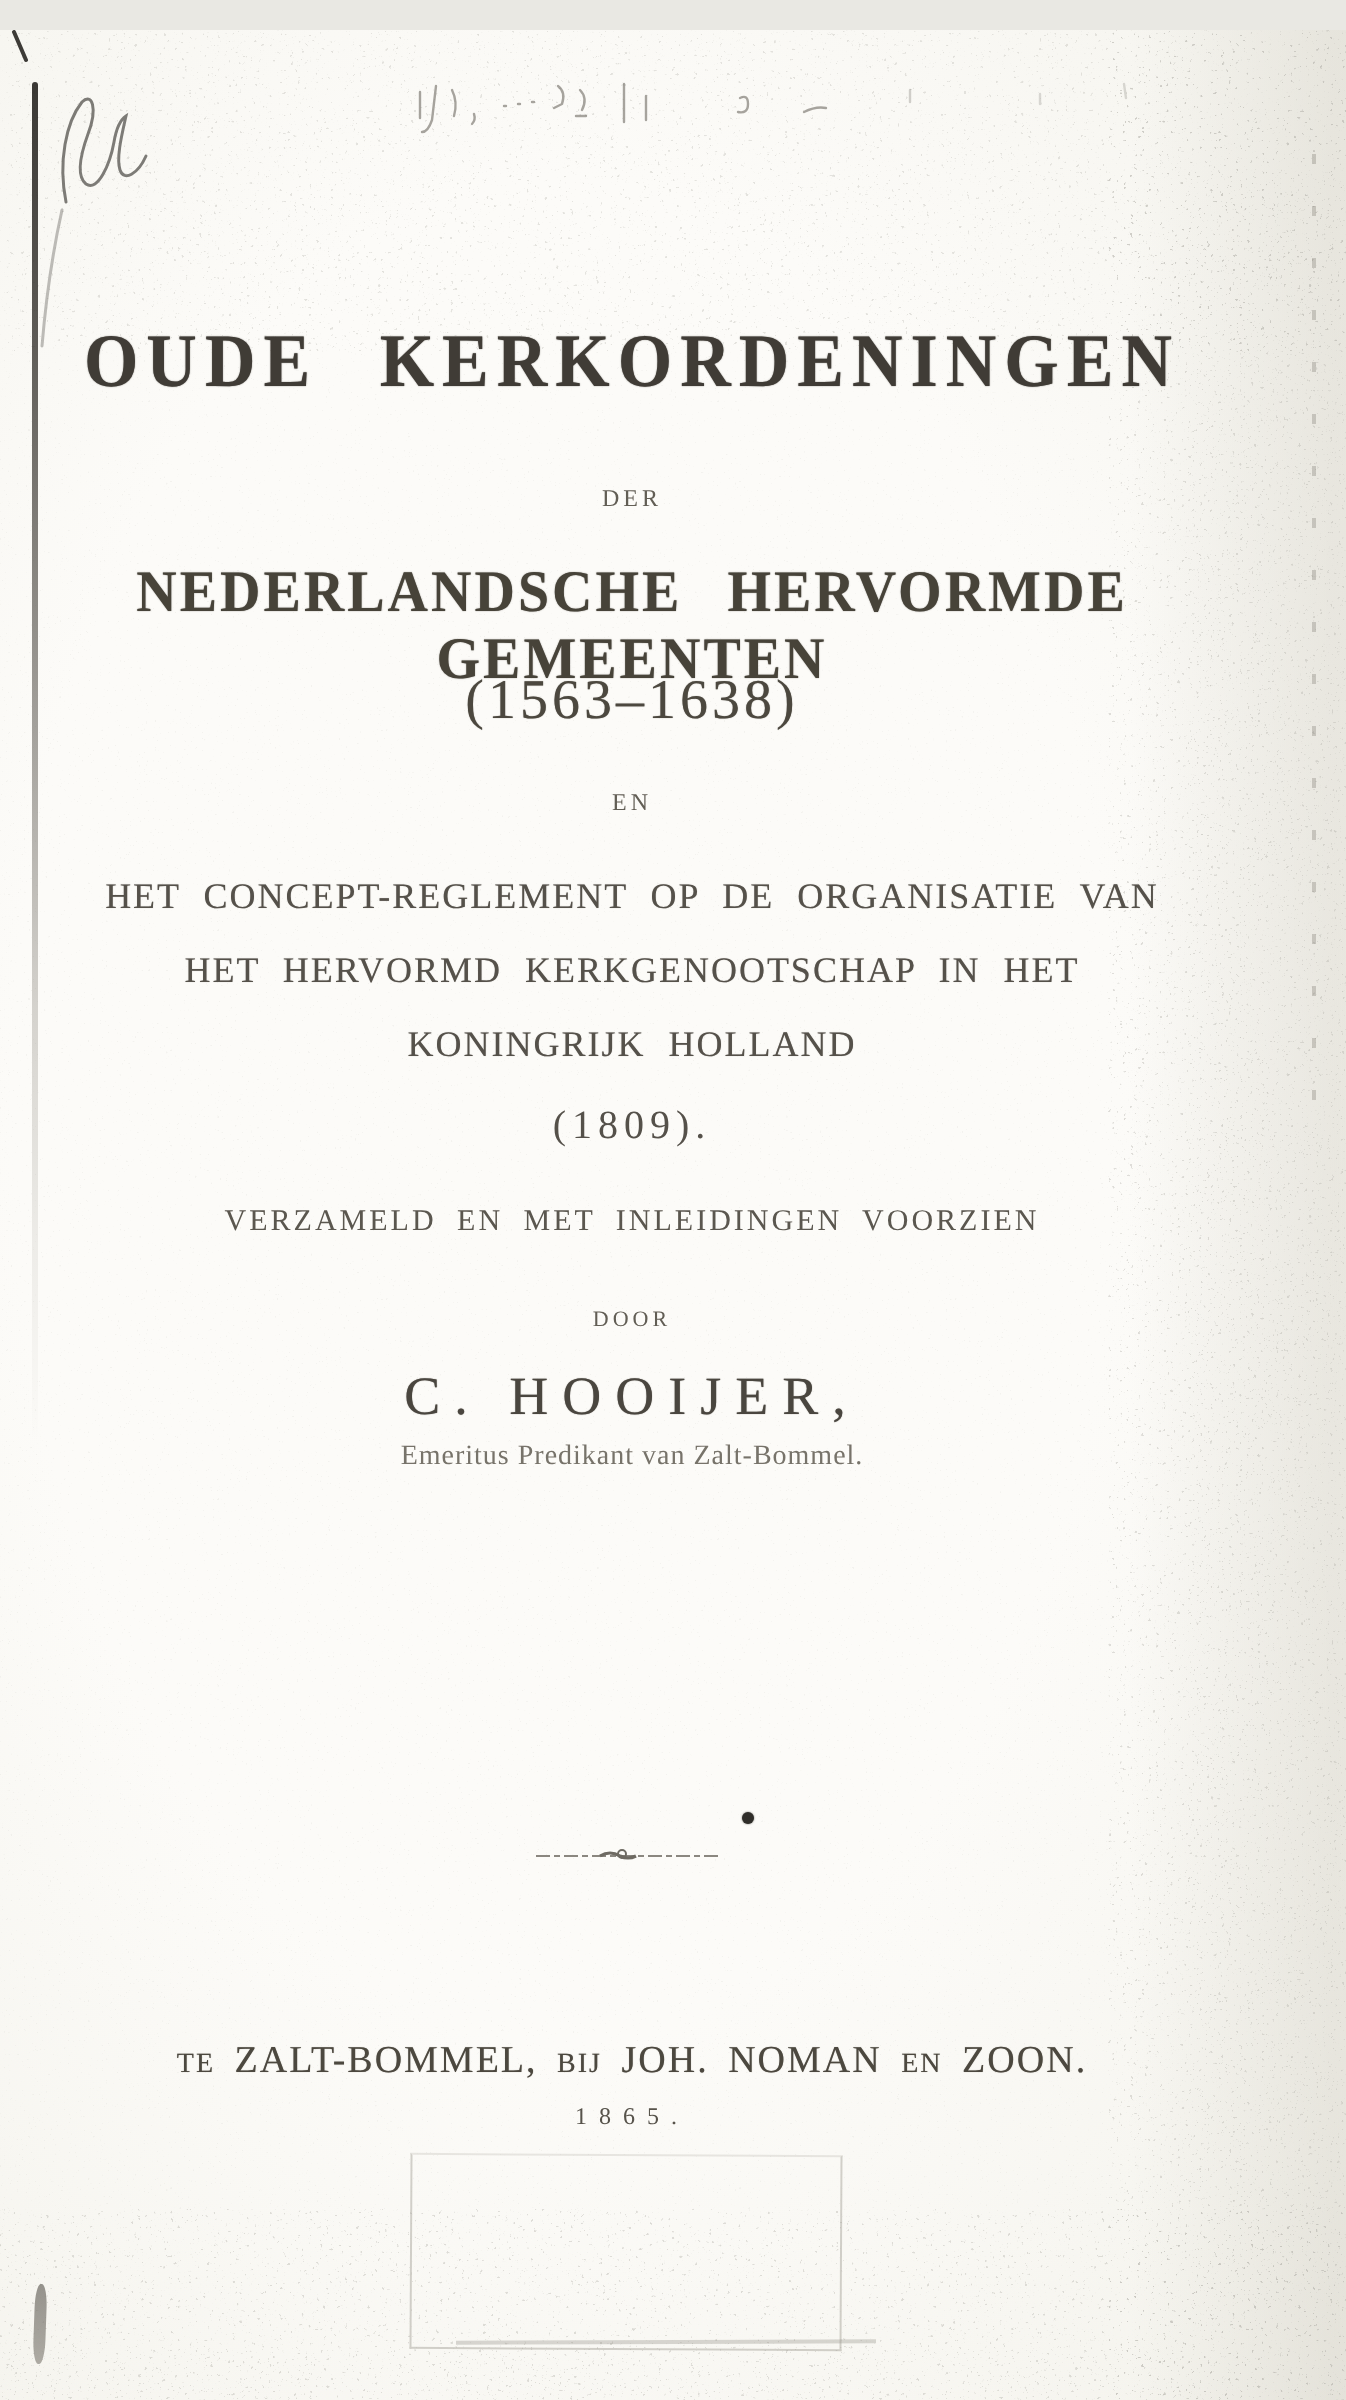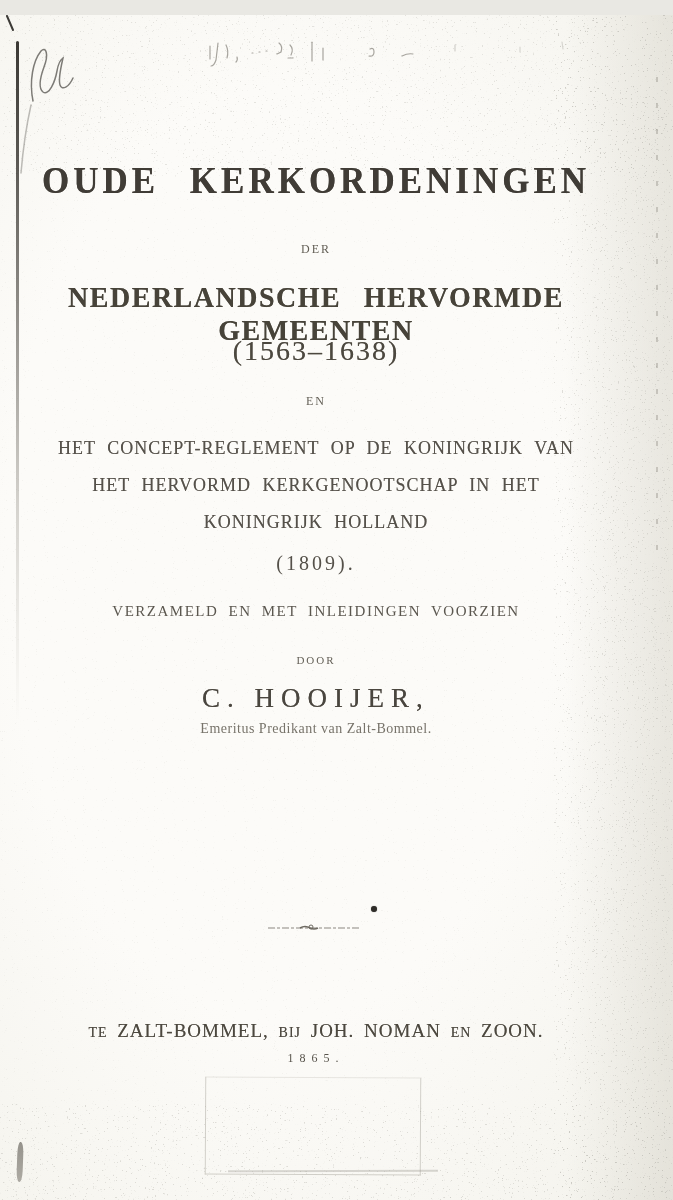--- a/index.html
+++ b/index.html
@@ -138,21 +138,21 @@
 
   <div class="right-dashes"></div>
 
   <div class="blk title">OUDE KERKORDENINGEN</div>
   <div class="blk connector der">DER</div>
   <div class="blk subtitle">NEDERLANDSCHE HERVORMDE GEMEENTEN</div>
   <div class="blk years1563">(1563–1638)</div>
   <div class="blk connector en">EN</div>
 
   <div class="blk concept">
-    <div>HET CONCEPT-REGLEMENT OP DE KONINGRIJK VAN</div>
+    <div>HET CONCEPT-REGLEMENT OP DE ORGANISATIE VAN</div>
     <div>HET HERVORMD KERKGENOOTSCHAP IN HET</div>
     <div>KONINGRIJK HOLLAND</div>
   </div>
 
   <div class="blk year1809">(1809).</div>
   <div class="blk collected">VERZAMELD EN MET INLEIDINGEN VOORZIEN</div>
   <div class="blk connector door">DOOR</div>
   <div class="blk author">C. HOOIJER,</div>
   <div class="blk author-role">Emeritus Predikant van Zalt-Bommel.</div>
 

